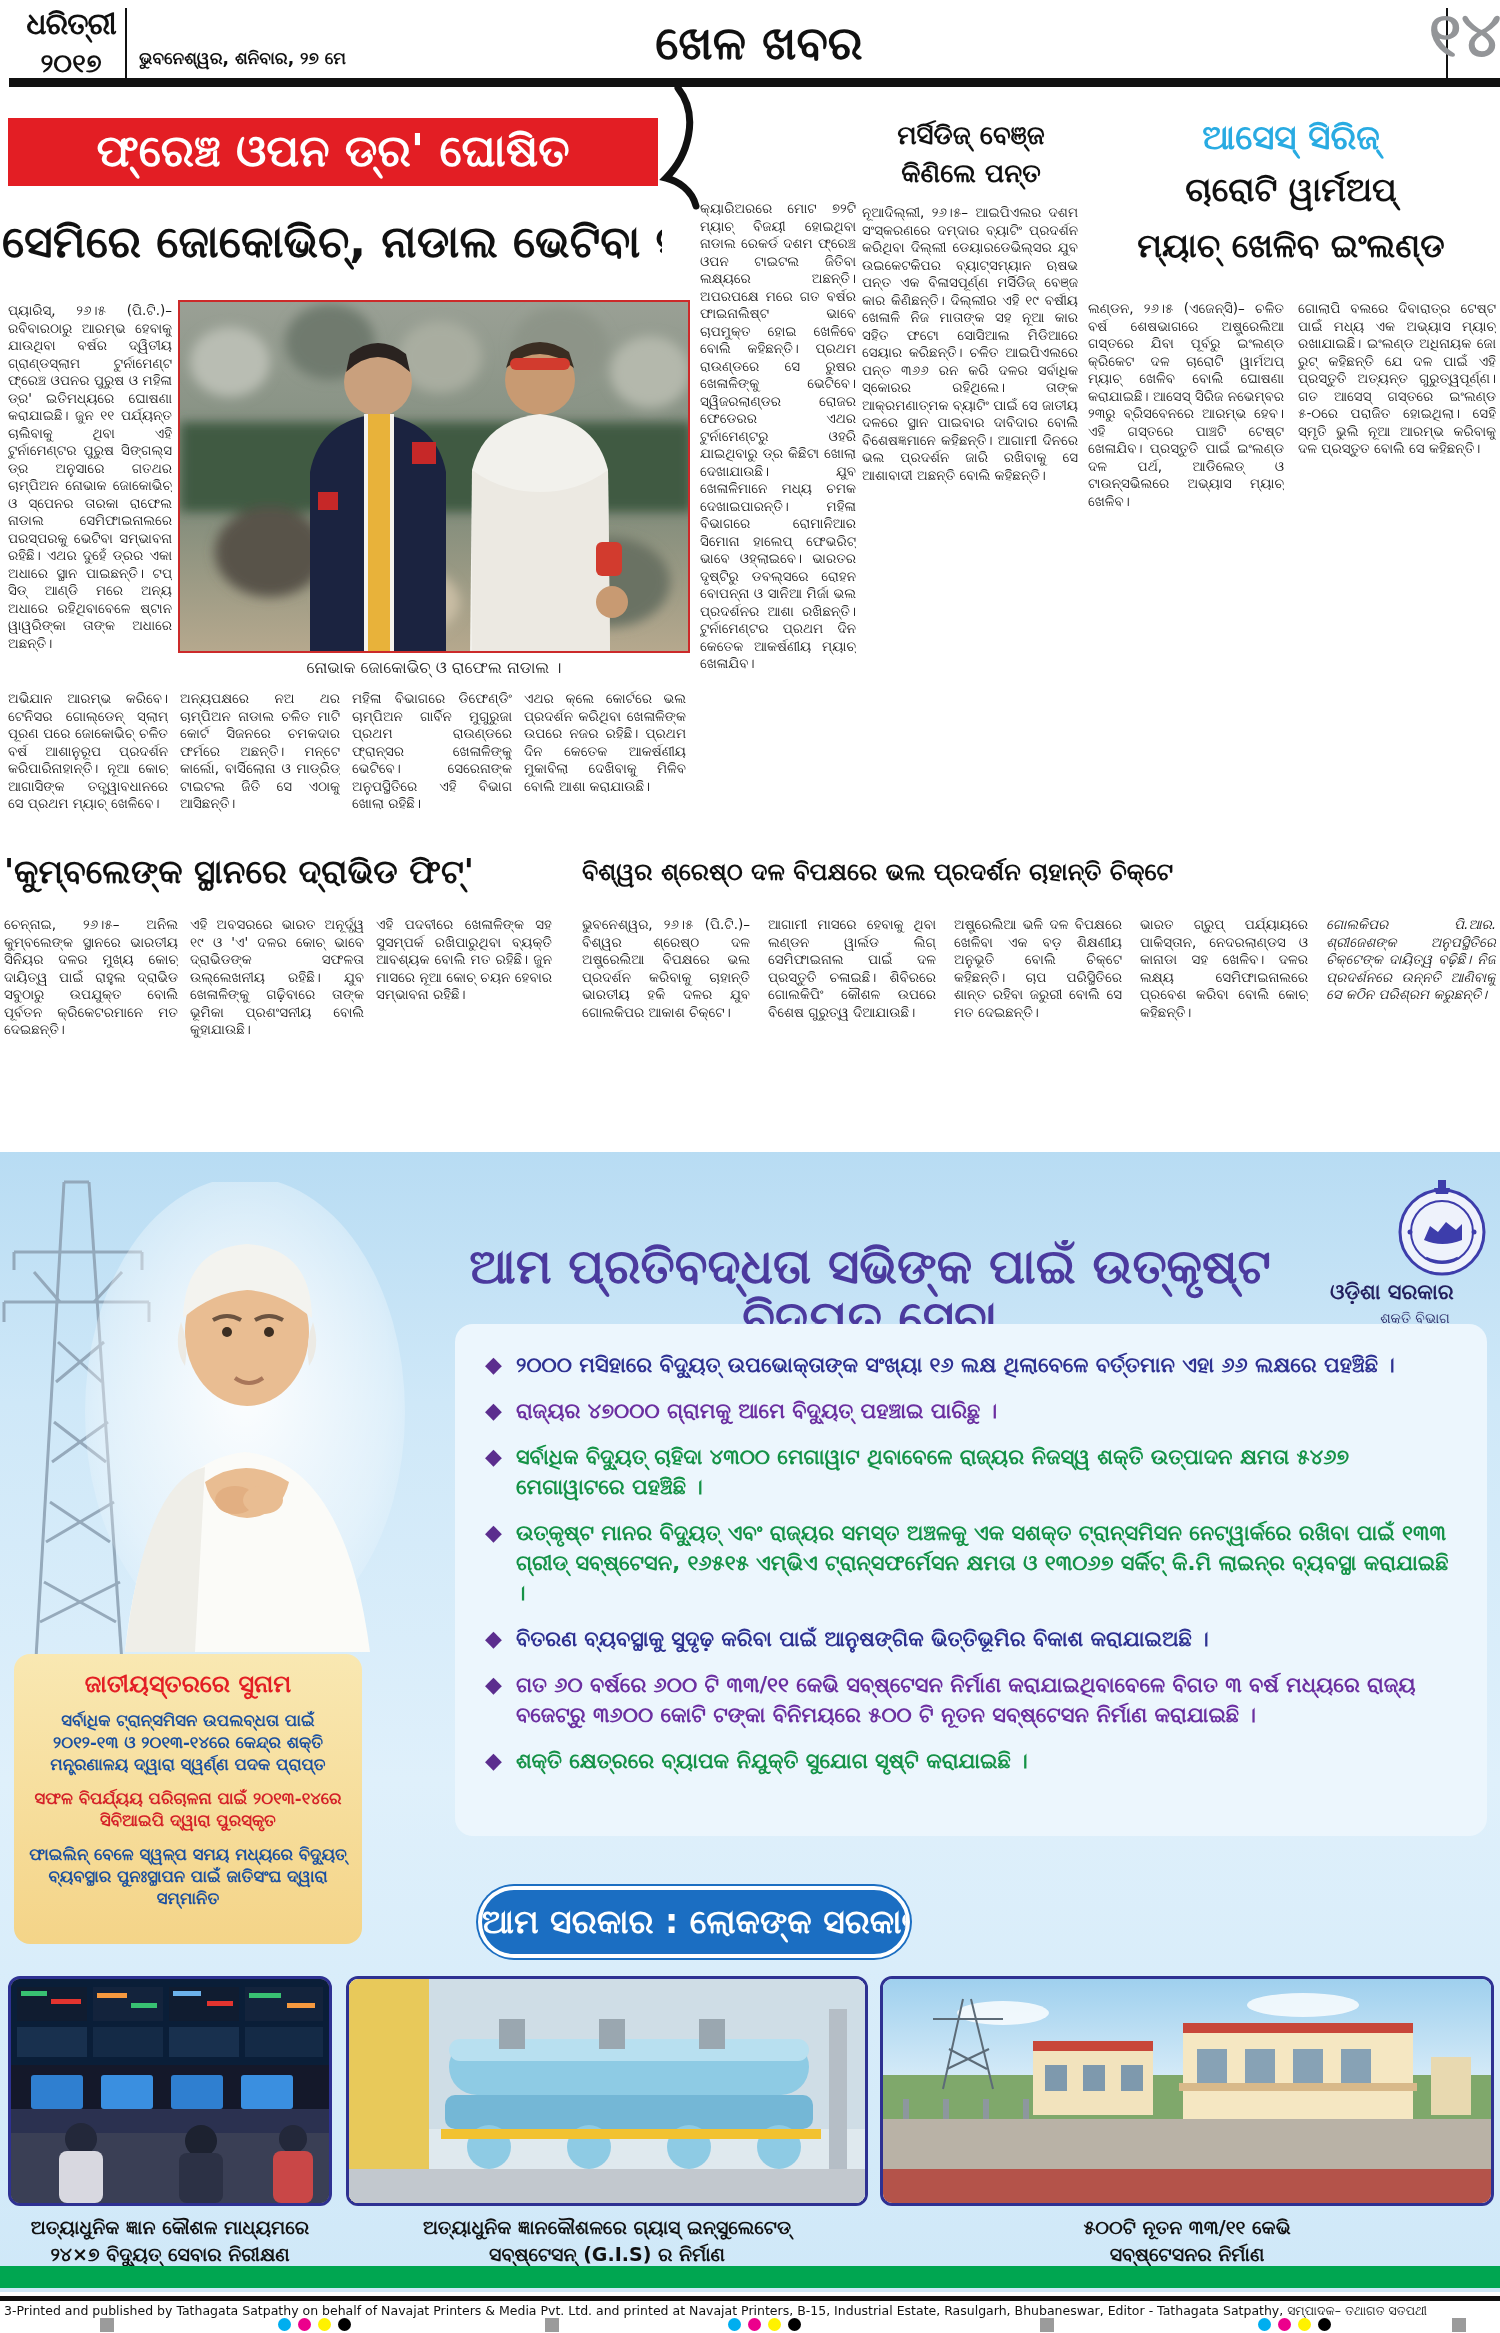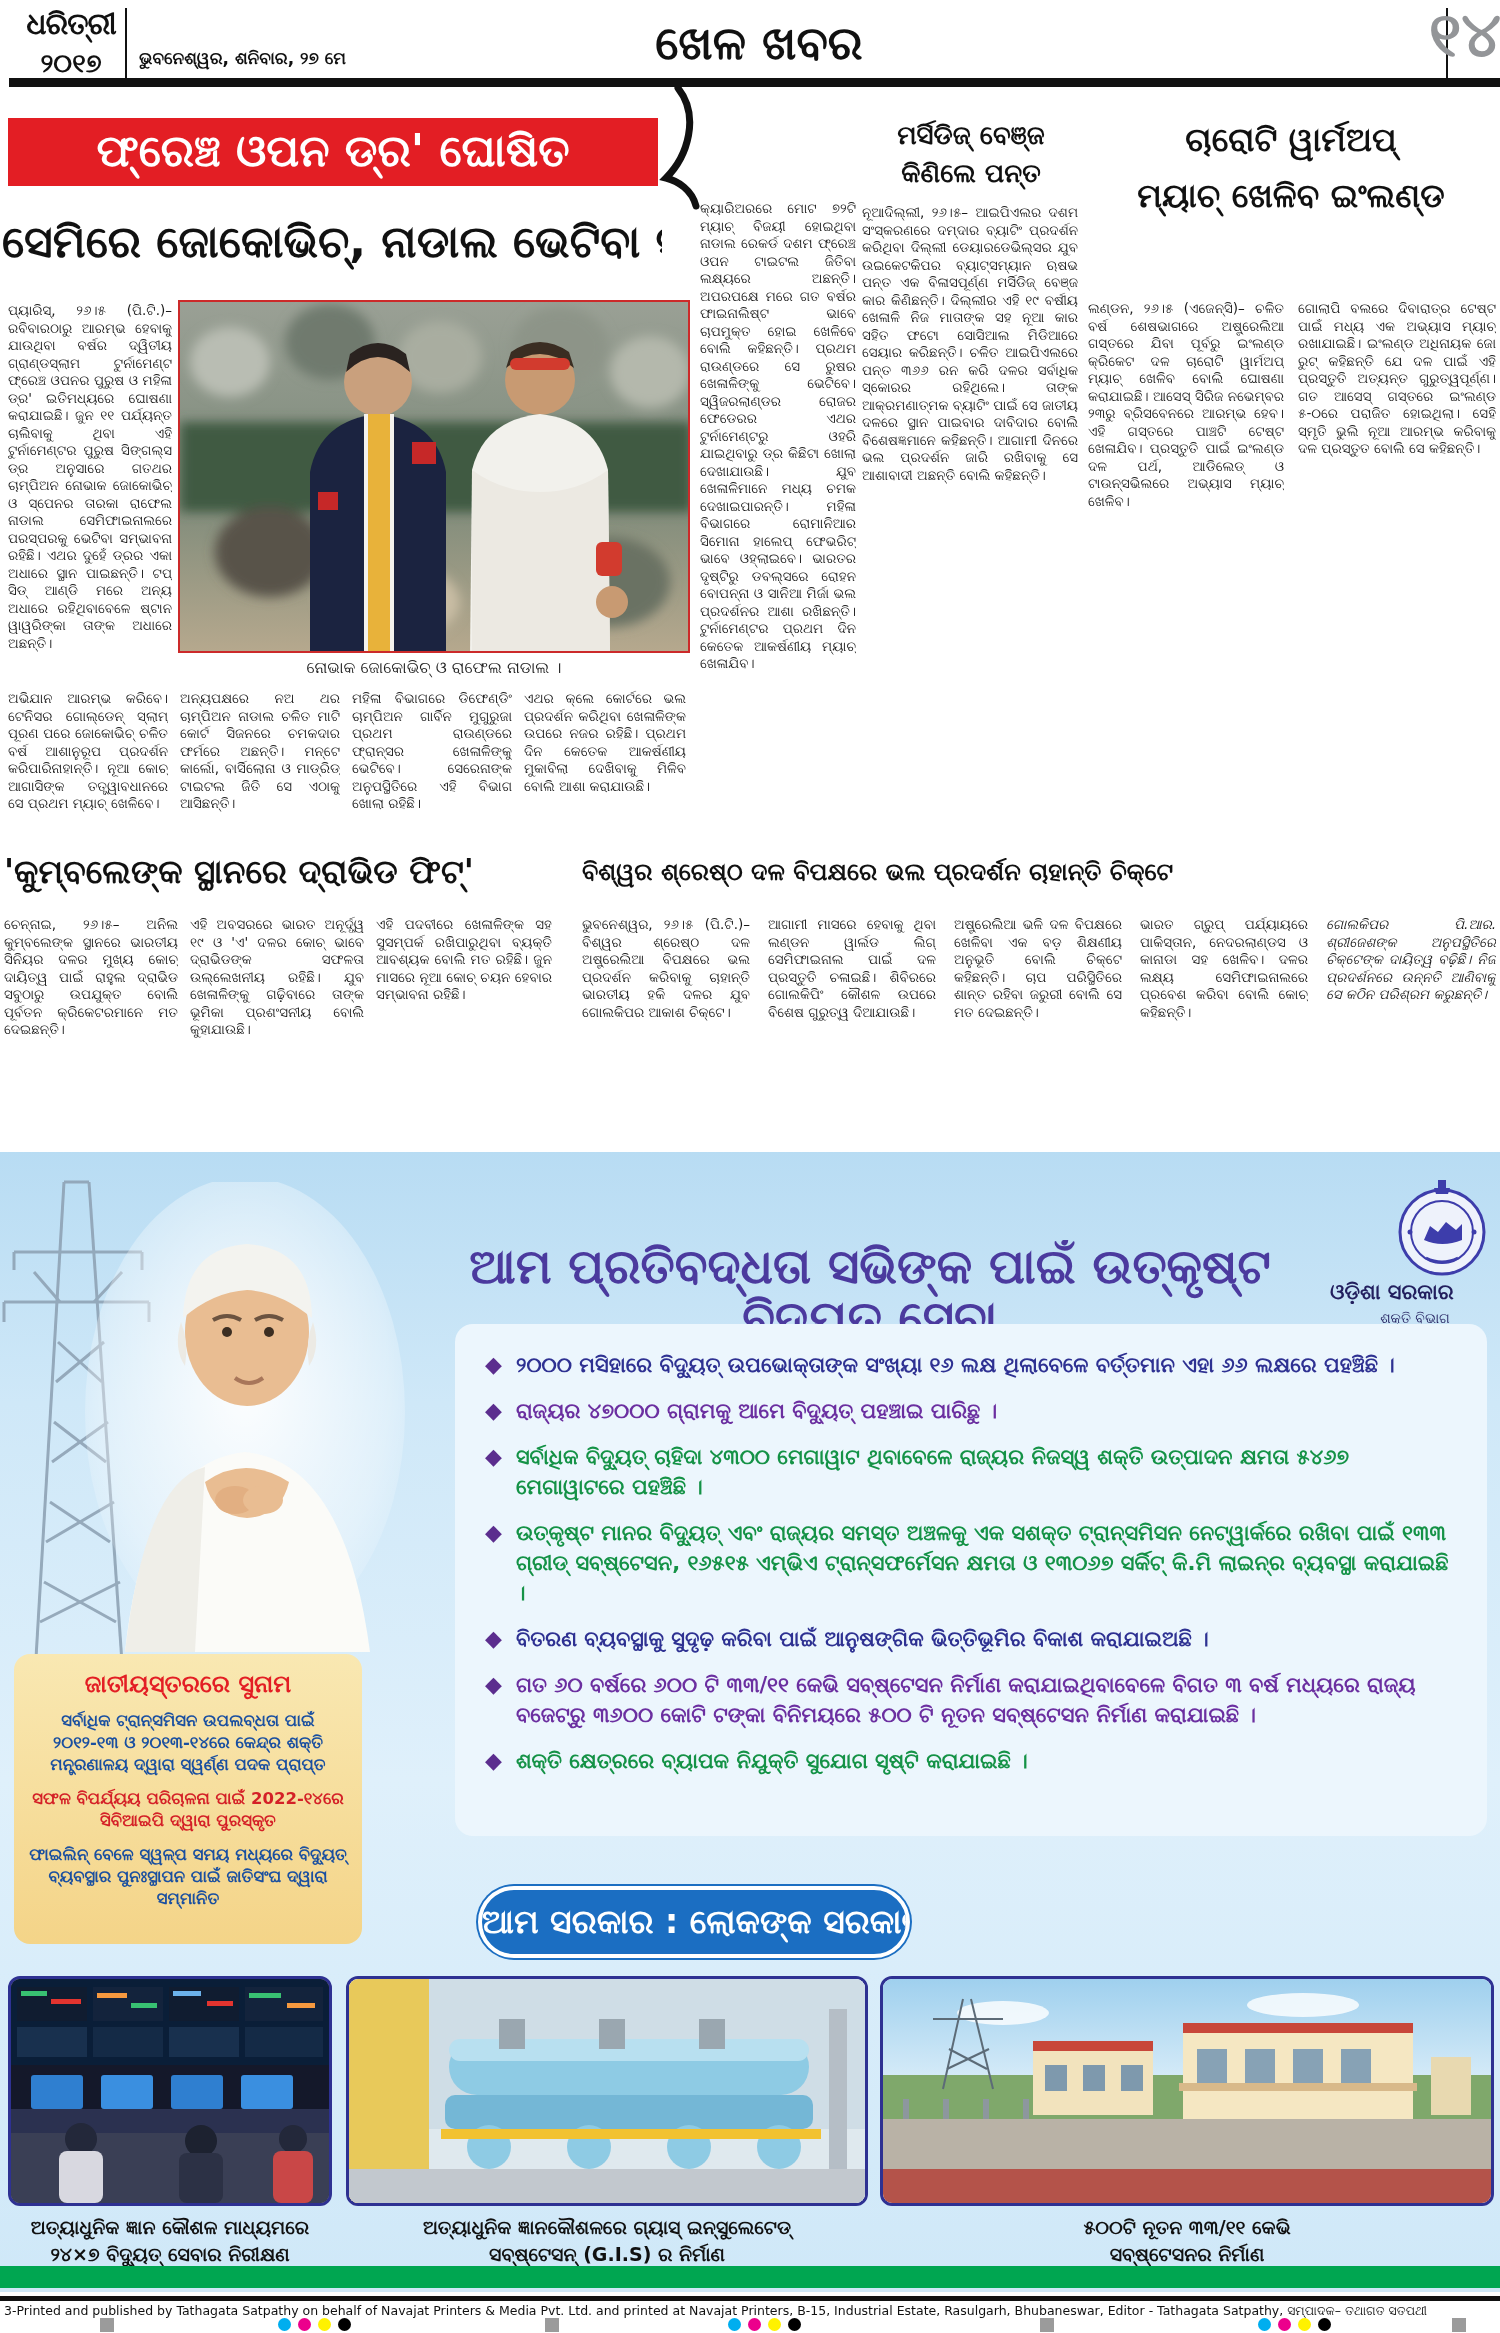--- a/index.html
+++ b/index.html
@@ -179,20 +179,21 @@
   <div class="bodytext col-b1">ଅଭିଯାନ ଆରମ୍ଭ କରିବେ। ଟେନିସର ଗୋଲ୍ଡେନ୍ ସ୍ଲାମ୍ ପୂରଣ ପରେ ଜୋକୋଭିଚ୍ ଚଳିତ ବର୍ଷ ଆଶାନୁରୂପ ପ୍ରଦର୍ଶନ କରିପାରିନାହାନ୍ତି। ନୂଆ କୋଚ୍ ଆଗାସିଙ୍କ ତତ୍ତ୍ୱାବଧାନରେ ସେ ପ୍ରଥମ ମ୍ୟାଚ୍ ଖେଳିବେ।</div>
   <div class="bodytext col-b2">ଅନ୍ୟପକ୍ଷରେ ନଅ ଥର ଚାମ୍ପିଅନ ନାଡାଲ ଚଳିତ ମାଟି କୋର୍ଟ ସିଜନରେ ଚମକଦାର ଫର୍ମରେ ଅଛନ୍ତି। ମନ୍ଟେ କାର୍ଲୋ, ବାର୍ସିଲୋନା ଓ ମାଡ୍ରିଡ୍ ଟାଇଟଲ ଜିତି ସେ ଏଠାକୁ ଆସିଛନ୍ତି।</div>
   <div class="bodytext col-b3">ମହିଳା ବିଭାଗରେ ଡିଫେଣ୍ଡିଂ ଚାମ୍ପିଅନ ଗାର୍ବିନ ମୁଗୁରୁଜା ପ୍ରଥମ ରାଉଣ୍ଡରେ ଫ୍ରାନ୍ସର ଖେଳାଳିଙ୍କୁ ଭେଟିବେ। ସେରେନାଙ୍କ ଅନୁପସ୍ଥିତିରେ ଏହି ବିଭାଗ ଖୋଲା ରହିଛି।</div>
   <div class="bodytext col-b4">ଏଥର କ୍ଲେ କୋର୍ଟରେ ଭଲ ପ୍ରଦର୍ଶନ କରିଥିବା ଖେଳାଳିଙ୍କ ଉପରେ ନଜର ରହିଛି। ପ୍ରଥମ ଦିନ କେତେକ ଆକର୍ଷଣୀୟ ମୁକାବିଲା ଦେଖିବାକୁ ମିଳିବ ବୋଲି ଆଶା କରାଯାଉଛି।</div>
   <div class="bodytext col-right">କ୍ୟାରିଅରରେ ମୋଟ ୭୨ଟି ମ୍ୟାଚ୍ ବିଜୟୀ ହୋଇଥିବା ନାଡାଲ ରେକର୍ଡ ଦଶମ ଫ୍ରେଞ୍ଚ ଓପନ ଟାଇଟଲ ଜିତିବା ଲକ୍ଷ୍ୟରେ ଅଛନ୍ତି। ଅପରପକ୍ଷେ ମରେ ଗତ ବର୍ଷର ଫାଇନାଲିଷ୍ଟ ଭାବେ ଚାପମୁକ୍ତ ହୋଇ ଖେଳିବେ ବୋଲି କହିଛନ୍ତି। ପ୍ରଥମ ରାଉଣ୍ଡରେ ସେ ରୁଷର ଖେଳାଳିଙ୍କୁ ଭେଟିବେ। ସ୍ୱିଜରଲାଣ୍ଡର ରୋଜର ଫେଡେରର ଏଥର ଟୁର୍ନାମେଣ୍ଟରୁ ଓହରି ଯାଇଥିବାରୁ ଡ୍ର କିଛିଟା ଖୋଲା ଦେଖାଯାଉଛି। ଯୁବ ଖେଳାଳିମାନେ ମଧ୍ୟ ଚମକ ଦେଖାଇପାରନ୍ତି। ମହିଳା ବିଭାଗରେ ରୋମାନିଆର ସିମୋନା ହାଲେପ୍ ଫେଭରିଟ୍ ଭାବେ ଓହ୍ଲାଇବେ। ଭାରତର ଦୃଷ୍ଟିରୁ ଡବଲ୍ସରେ ରୋହନ ବୋପନ୍ନା ଓ ସାନିଆ ମିର୍ଜା ଭଲ ପ୍ରଦର୍ଶନର ଆଶା ରଖିଛନ୍ତି। ଟୁର୍ନାମେଣ୍ଟର ପ୍ରଥମ ଦିନ କେତେକ ଆକର୍ଷଣୀୟ ମ୍ୟାଚ୍ ଖେଳାଯିବ।</div>
 
   <div class="merc-headline">ମର୍ସିଡିଜ୍ ବେଞ୍ଜ କିଣିଲେ ପନ୍ତ</div>
   <div class="bodytext merc-body">ନୂଆଦିଲ୍ଲୀ, ୨୬।୫– ଆଇପିଏଲର ଦଶମ ସଂସ୍କରଣରେ ଦମ୍ଦାର ବ୍ୟାଟିଂ ପ୍ରଦର୍ଶନ କରିଥିବା ଦିଲ୍ଲୀ ଡେୟାରଡେଭିଲ୍ସର ଯୁବ ଉଇକେଟକିପର ବ୍ୟାଟ୍ସମ୍ୟାନ ଋଷଭ ପନ୍ତ ଏକ ବିଳାସପୂର୍ଣ୍ଣ ମର୍ସିଡିଜ୍ ବେଞ୍ଜ କାର କିଣିଛନ୍ତି। ଦିଲ୍ଲୀର ଏହି ୧୯ ବର୍ଷୀୟ ଖେଳାଳି ନିଜ ମାତାଙ୍କ ସହ ନୂଆ କାର ସହିତ ଫଟୋ ସୋସିଆଲ ମିଡିଆରେ ସେୟାର କରିଛନ୍ତି। ଚଳିତ ଆଇପିଏଲରେ ପନ୍ତ ୩୬୬ ରନ କରି ଦଳର ସର୍ବାଧିକ ସ୍କୋରର ରହିଥିଲେ। ତାଙ୍କ ଆକ୍ରମଣାତ୍ମକ ବ୍ୟାଟିଂ ପାଇଁ ସେ ଜାତୀୟ ଦଳରେ ସ୍ଥାନ ପାଇବାର ଦାବିଦାର ବୋଲି ବିଶେଷଜ୍ଞମାନେ କହିଛନ୍ତି। ଆଗାମୀ ଦିନରେ ଭଲ ପ୍ରଦର୍ଶନ ଜାରି ରଖିବାକୁ ସେ ଆଶାବାଦୀ ଅଛନ୍ତି ବୋଲି କହିଛନ୍ତି।</div>
 
   <div class="ashes-hl">
+    <div class="blue">ଆସେସ୍ ସିରିଜ୍</div>
     <div class="black">ଚାରୋଟି ୱାର୍ମଅପ୍</div>
     <div class="black">ମ୍ୟାଚ୍ ଖେଳିବ ଇଂଲଣ୍ଡ</div>
   </div>
   <div class="bodytext ashes-c1">ଲଣ୍ଡନ, ୨୬।୫ (ଏଜେନ୍ସି)– ଚଳିତ ବର୍ଷ ଶେଷଭାଗରେ ଅଷ୍ଟ୍ରେଲିଆ ଗସ୍ତରେ ଯିବା ପୂର୍ବରୁ ଇଂଲଣ୍ଡ କ୍ରିକେଟ ଦଳ ଚାରୋଟି ୱାର୍ମଅପ୍ ମ୍ୟାଚ୍ ଖେଳିବ ବୋଲି ଘୋଷଣା କରାଯାଇଛି। ଆସେସ୍ ସିରିଜ ନଭେମ୍ବର ୨୩ରୁ ବ୍ରିସବେନରେ ଆରମ୍ଭ ହେବ। ଏହି ଗସ୍ତରେ ପାଞ୍ଚଟି ଟେଷ୍ଟ ଖେଳାଯିବ। ପ୍ରସ୍ତୁତି ପାଇଁ ଇଂଲଣ୍ଡ ଦଳ ପର୍ଥ, ଆଡିଲେଡ୍ ଓ ଟାଉନ୍ସଭିଲରେ ଅଭ୍ୟାସ ମ୍ୟାଚ୍ ଖେଳିବ।</div>
   <div class="bodytext ashes-c2">ଗୋଲାପି ବଲରେ ଦିବାରାତ୍ର ଟେଷ୍ଟ ପାଇଁ ମଧ୍ୟ ଏକ ଅଭ୍ୟାସ ମ୍ୟାଚ୍ ରଖାଯାଇଛି। ଇଂଲଣ୍ଡ ଅଧିନାୟକ ଜୋ ରୁଟ୍ କହିଛନ୍ତି ଯେ ଦଳ ପାଇଁ ଏହି ପ୍ରସ୍ତୁତି ଅତ୍ୟନ୍ତ ଗୁରୁତ୍ୱପୂର୍ଣ୍ଣ। ଗତ ଆସେସ୍ ଗସ୍ତରେ ଇଂଲଣ୍ଡ ୫-୦ରେ ପରାଜିତ ହୋଇଥିଲା। ସେହି ସ୍ମୃତି ଭୁଲି ନୂଆ ଆରମ୍ଭ କରିବାକୁ ଦଳ ପ୍ରସ୍ତୁତ ବୋଲି ସେ କହିଛନ୍ତି।</div>
 
   <div class="dravid-hl">'କୁମ୍ବଲେଙ୍କ ସ୍ଥାନରେ ଦ୍ରାଭିଡ ଫିଟ୍'</div>
   <div class="chikte-hl">ବିଶ୍ୱର ଶ୍ରେଷ୍ଠ ଦଳ ବିପକ୍ଷରେ ଭଲ ପ୍ରଦର୍ଶନ ଚାହାନ୍ତି ଚିକ୍ଟେ</div>
   <div class="bodytext dv1">ଚେନ୍ନାଇ, ୨୬।୫– ଅନିଲ କୁମ୍ବଲେଙ୍କ ସ୍ଥାନରେ ଭାରତୀୟ ସିନିୟର ଦଳର ମୁଖ୍ୟ କୋଚ୍ ଦାୟିତ୍ୱ ପାଇଁ ରାହୁଲ ଦ୍ରାଭିଡ ସବୁଠାରୁ ଉପଯୁକ୍ତ ବୋଲି ପୂର୍ବତନ କ୍ରିକେଟରମାନେ ମତ ଦେଇଛନ୍ତି।</div>
   <div class="bodytext dv2">ଏହି ଅବସରରେ ଭାରତ ଅନୂର୍ଦ୍ଧ୍ୱ ୧୯ ଓ 'ଏ' ଦଳର କୋଚ୍ ଭାବେ ଦ୍ରାଭିଡଙ୍କ ସଫଳତା ଉଲ୍ଲେଖନୀୟ ରହିଛି। ଯୁବ ଖେଳାଳିଙ୍କୁ ଗଢ଼ିବାରେ ତାଙ୍କ ଭୂମିକା ପ୍ରଶଂସନୀୟ ବୋଲି କୁହାଯାଉଛି।</div>
@@ -296,21 +297,21 @@
       </div>
       <div class="bullet">
         <span class="dia">◆</span>
         <span class="bt c-green">ଶକ୍ତି କ୍ଷେତ୍ରରେ ବ୍ୟାପକ ନିଯୁକ୍ତି ସୁଯୋଗ ସୃଷ୍ଟି କରାଯାଇଛି ।</span>
       </div>
     </div>
 
     <div class="award">
       <div class="aw-title">ଜାତୀୟସ୍ତରରେ ସୁନାମ</div>
       <p class="aw-blue">ସର୍ବାଧିକ ଟ୍ରାନ୍ସମିସନ ଉପଲବ୍ଧତା ପାଇଁ ୨୦୧୨-୧୩ ଓ ୨୦୧୩-୧୪ରେ କେନ୍ଦ୍ର ଶକ୍ତି ମନ୍ତ୍ରଣାଳୟ ଦ୍ୱାରା ସ୍ୱର୍ଣ୍ଣ ପଦକ ପ୍ରାପ୍ତ</p>
-      <p class="aw-red">ସଫଳ ବିପର୍ଯ୍ୟୟ ପରିଚାଳନା ପାଇଁ 2022-୧୪ରେ ସିବିଆଇପି ଦ୍ୱାରା ପୁରସ୍କୃତ</p>
+      <p class="aw-red">ସଫଳ ବିପର୍ଯ୍ୟୟ ପରିଚାଳନା ପାଇଁ ୨୦୧୩-୧୪ରେ ସିବିଆଇପି ଦ୍ୱାରା ପୁରସ୍କୃତ</p>
       <p class="aw-blue">ଫାଇଲିନ୍ ବେଳେ ସ୍ୱଳ୍ପ ସମୟ ମଧ୍ୟରେ ବିଦ୍ୟୁତ୍ ବ୍ୟବସ୍ଥାର ପୁନଃସ୍ଥାପନ ପାଇଁ ଜାତିସଂଘ ଦ୍ୱାରା ସମ୍ମାନିତ</p>
     </div>
 
     <div class="pill">ଆମ ସରକାର : ଲୋକଙ୍କ ସରକାର</div>
 
     <div class="adphoto ph1">
       <svg width="318" height="224" viewBox="0 0 318 224">
         <rect width="318" height="224" fill="#14182a"></rect>
         <rect x="0" y="0" width="318" height="86" fill="#0a1e38"></rect>
         <g>

